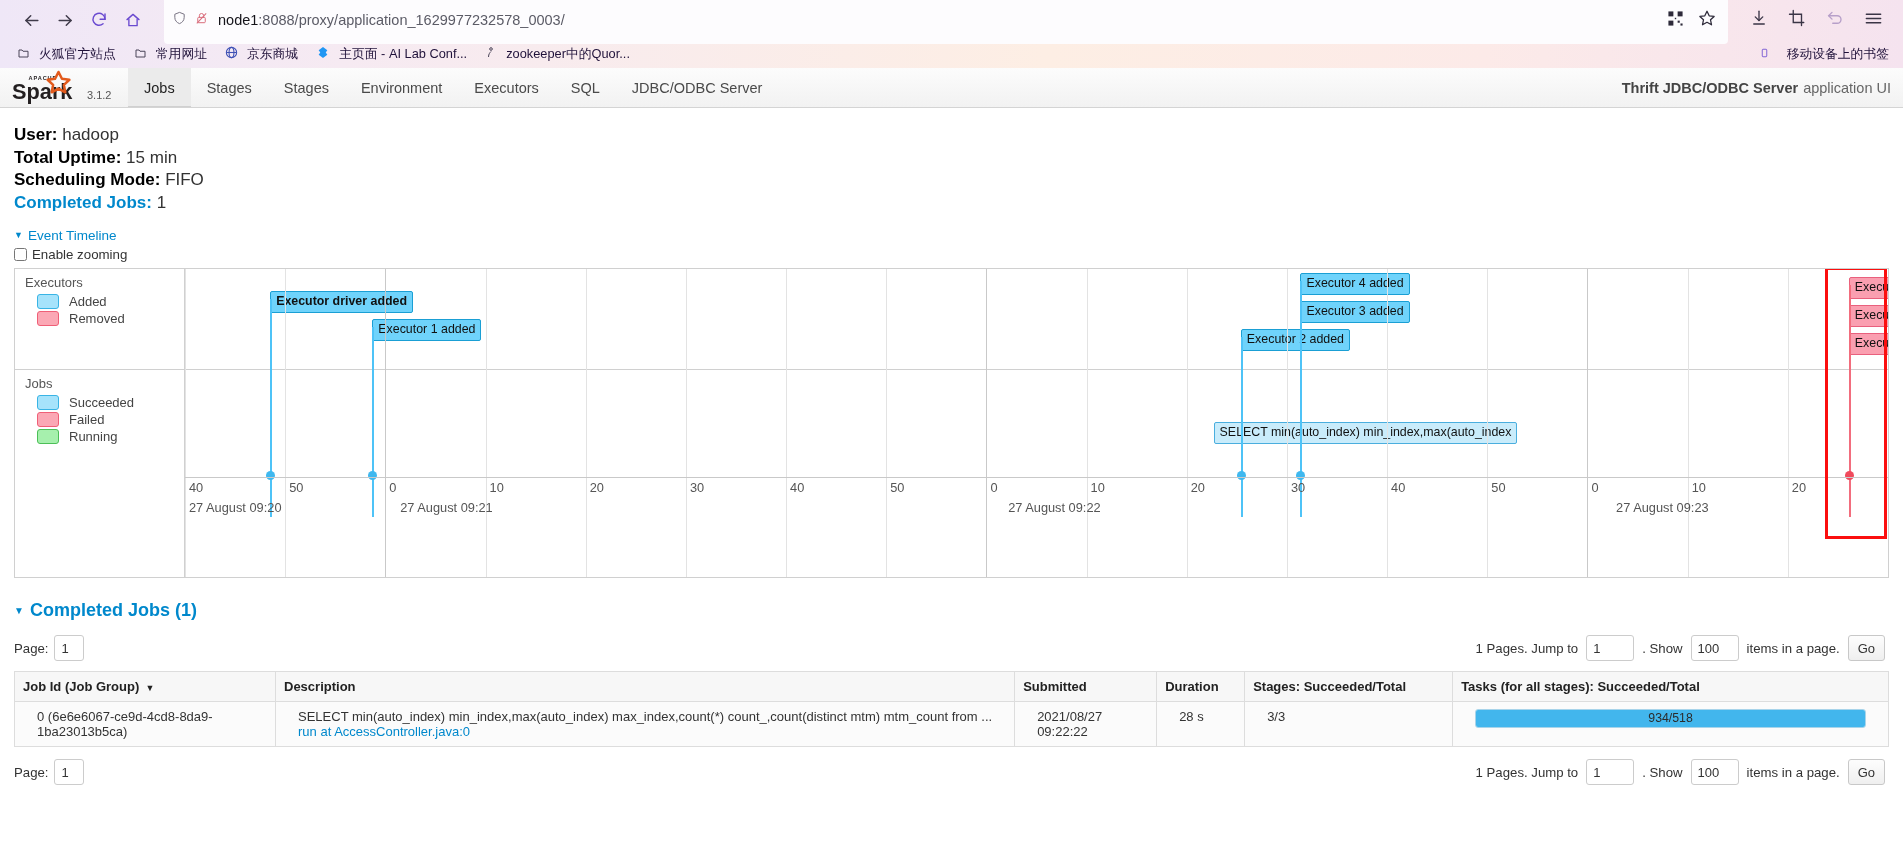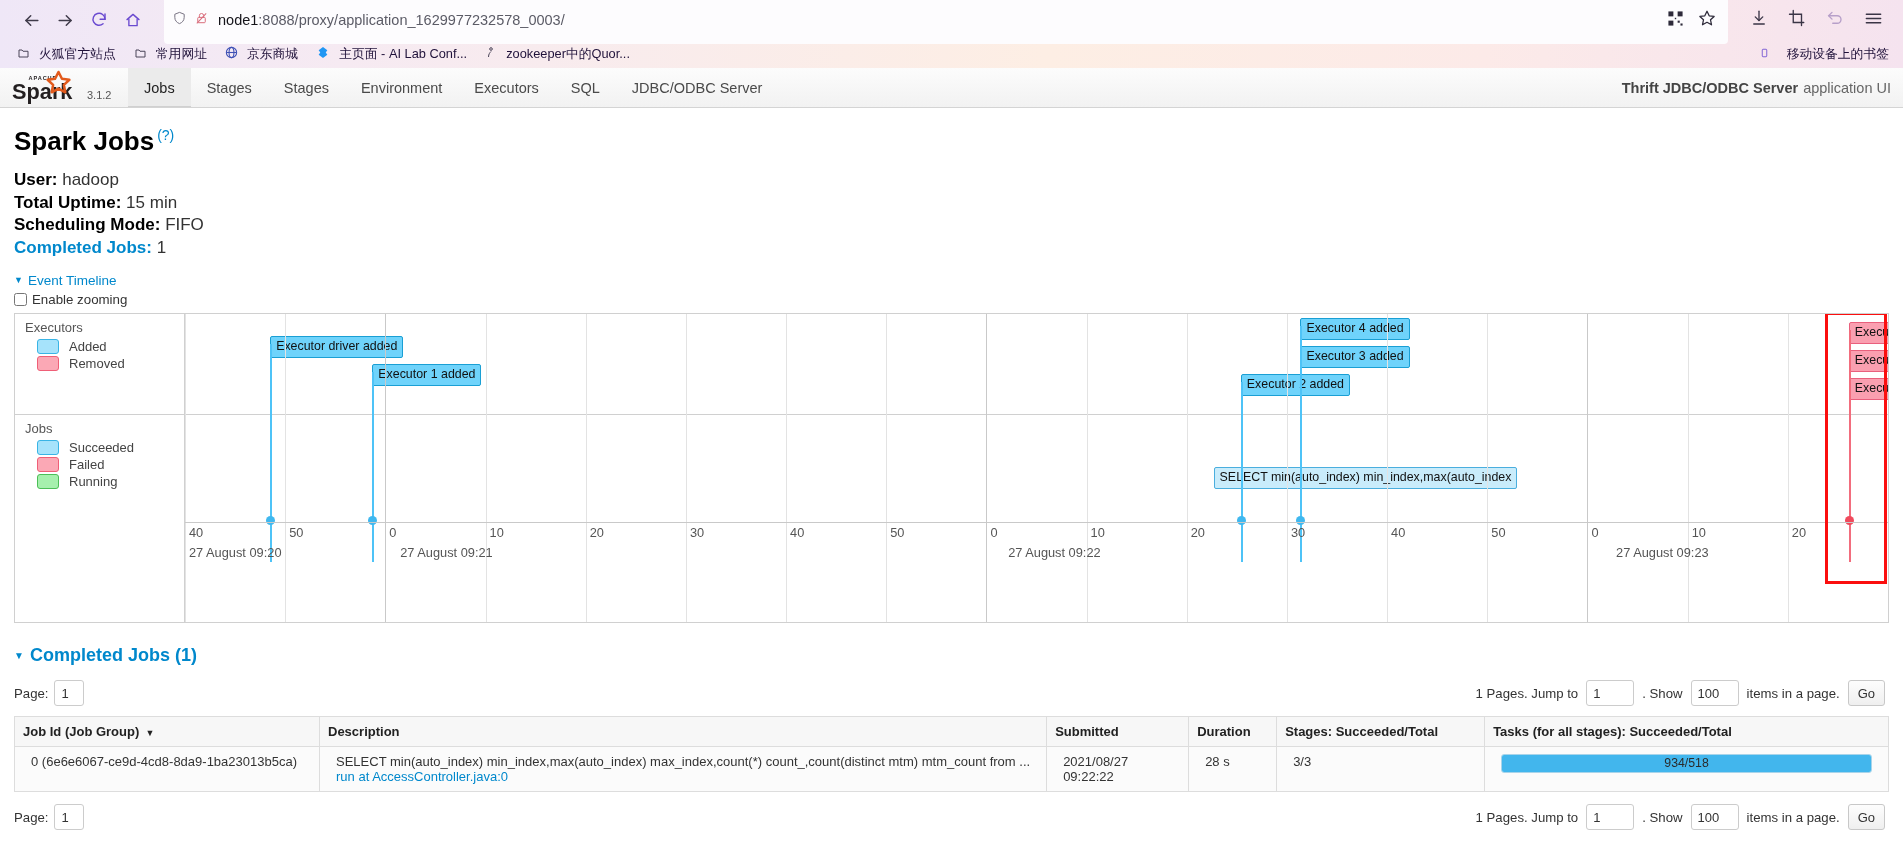--- a/index.html
+++ b/index.html
@@ -263,21 +263,21 @@
     border: 1px solid #dddddd;
     text-align: left;
     padding: 7px 8px;
     font-size: 13px;
     color: #222;
     font-weight: bold;
     white-space: nowrap;
   }
   #jobs-table td {
     border: 1px solid #dddddd;
-    padding: 7px 16px;
+    padding: 7px 22px;
     color: #333;
     vertical-align: top;
     background: #fbfbfb;
     margin-top: 20px;
   }
   #jobs-table td a { color: #0088cc; text-decoration: none; }
   .desc-main { white-space: nowrap; overflow: hidden; text-overflow: ellipsis; max-width: 740px; }
   .progress-outer {
     position: relative;
     height: 19px;
@@ -450,23 +450,20 @@
   <div class="nav-tab">SQL</div>
   <div class="nav-tab">JDBC/ODBC Server</div>
   <div id="spark-appname">
     <b>Thrift JDBC/ODBC Server</b>
     <span>application UI</span>
   </div>
 </div>
 
 <div id="page">
 
-  <h1 id="page-title">
-    <span>Spark Jobs</span><span class="q">(?)</span>
-  </h1>
 
   <div id="info-block">
     <div class="info-line">
       <b>User:</b>
       <span>hadoop</span>
     </div>
     <div class="info-line">
       <b>Total Uptime:</b>
       <span>15 min</span>
     </div>
@@ -516,21 +513,21 @@
         <div class="legend-row">
           <span class="swatch" style="background:#a6f0ad;border:1.5px solid #4cbf57;"></span>
           <span class="legend-label">Running</span>
         </div>
       </div>
     </div>
 
     <div id="tl-plot">
       <div id="tl-rows">
         <div id="tl-row-exec">
-            <div class="ev-box ev-added" style="left: 5%; top: 22px;">Executor driver added</div>
+            <div class="ev-box ev-added" style="left: 5%; top: 22px; font-weight: bold;">Executor driver added</div>
             <div class="ev-box ev-added" style="left: 11%; top: 50px;">Executor 1 added</div>
             <div class="ev-box ev-added" style="left: 65.5%; top: 4px;">Executor 4 added</div>
             <div class="ev-box ev-added" style="left: 65.5%; top: 32px;">Executor 3 added</div>
             <div class="ev-box ev-added" style="left: 62%; top: 60px;">Executor 2 added</div>
             <div class="ev-box ev-removed" style="left: 97.7%; top: 8px;">Executor 3</div>
             <div class="ev-box ev-removed" style="left: 97.7%; top: 36px;">Executor 2</div>
             <div class="ev-box ev-removed" style="left: 97.7%; top: 64px;">Executor 1</div>
           </div>
         <div id="tl-row-jobs">
             <div class="ev-box ev-job" style="left: 60.4%; top: 52px;">SELECT min(auto_index) min_index,max(auto_index</div>
@@ -624,21 +621,21 @@
       <span>. Show</span>
       <input class="mini-input w60" value="100" style="">
       <span>items in a page.</span>
       <button class="go-btn">Go</button>
     </span>
   </div>
 
   <table id="jobs-table">
     <thead>
       <tr>
-        <th style="width:305px">
+        <th style="width:261px">
           <span>Job Id (Job Group)</span>
           <span style="font-size:9px">&nbsp;▼</span>
         </th>
         <th style="width:605px">Description</th>
         <th style="width:142px">Submitted</th>
         <th style="width:88px">Duration</th>
         <th style="width:208px">Stages: Succeeded/Total</th>
         <th>Tasks (for all stages): Succeeded/Total</th>
       </tr>
     </thead>

